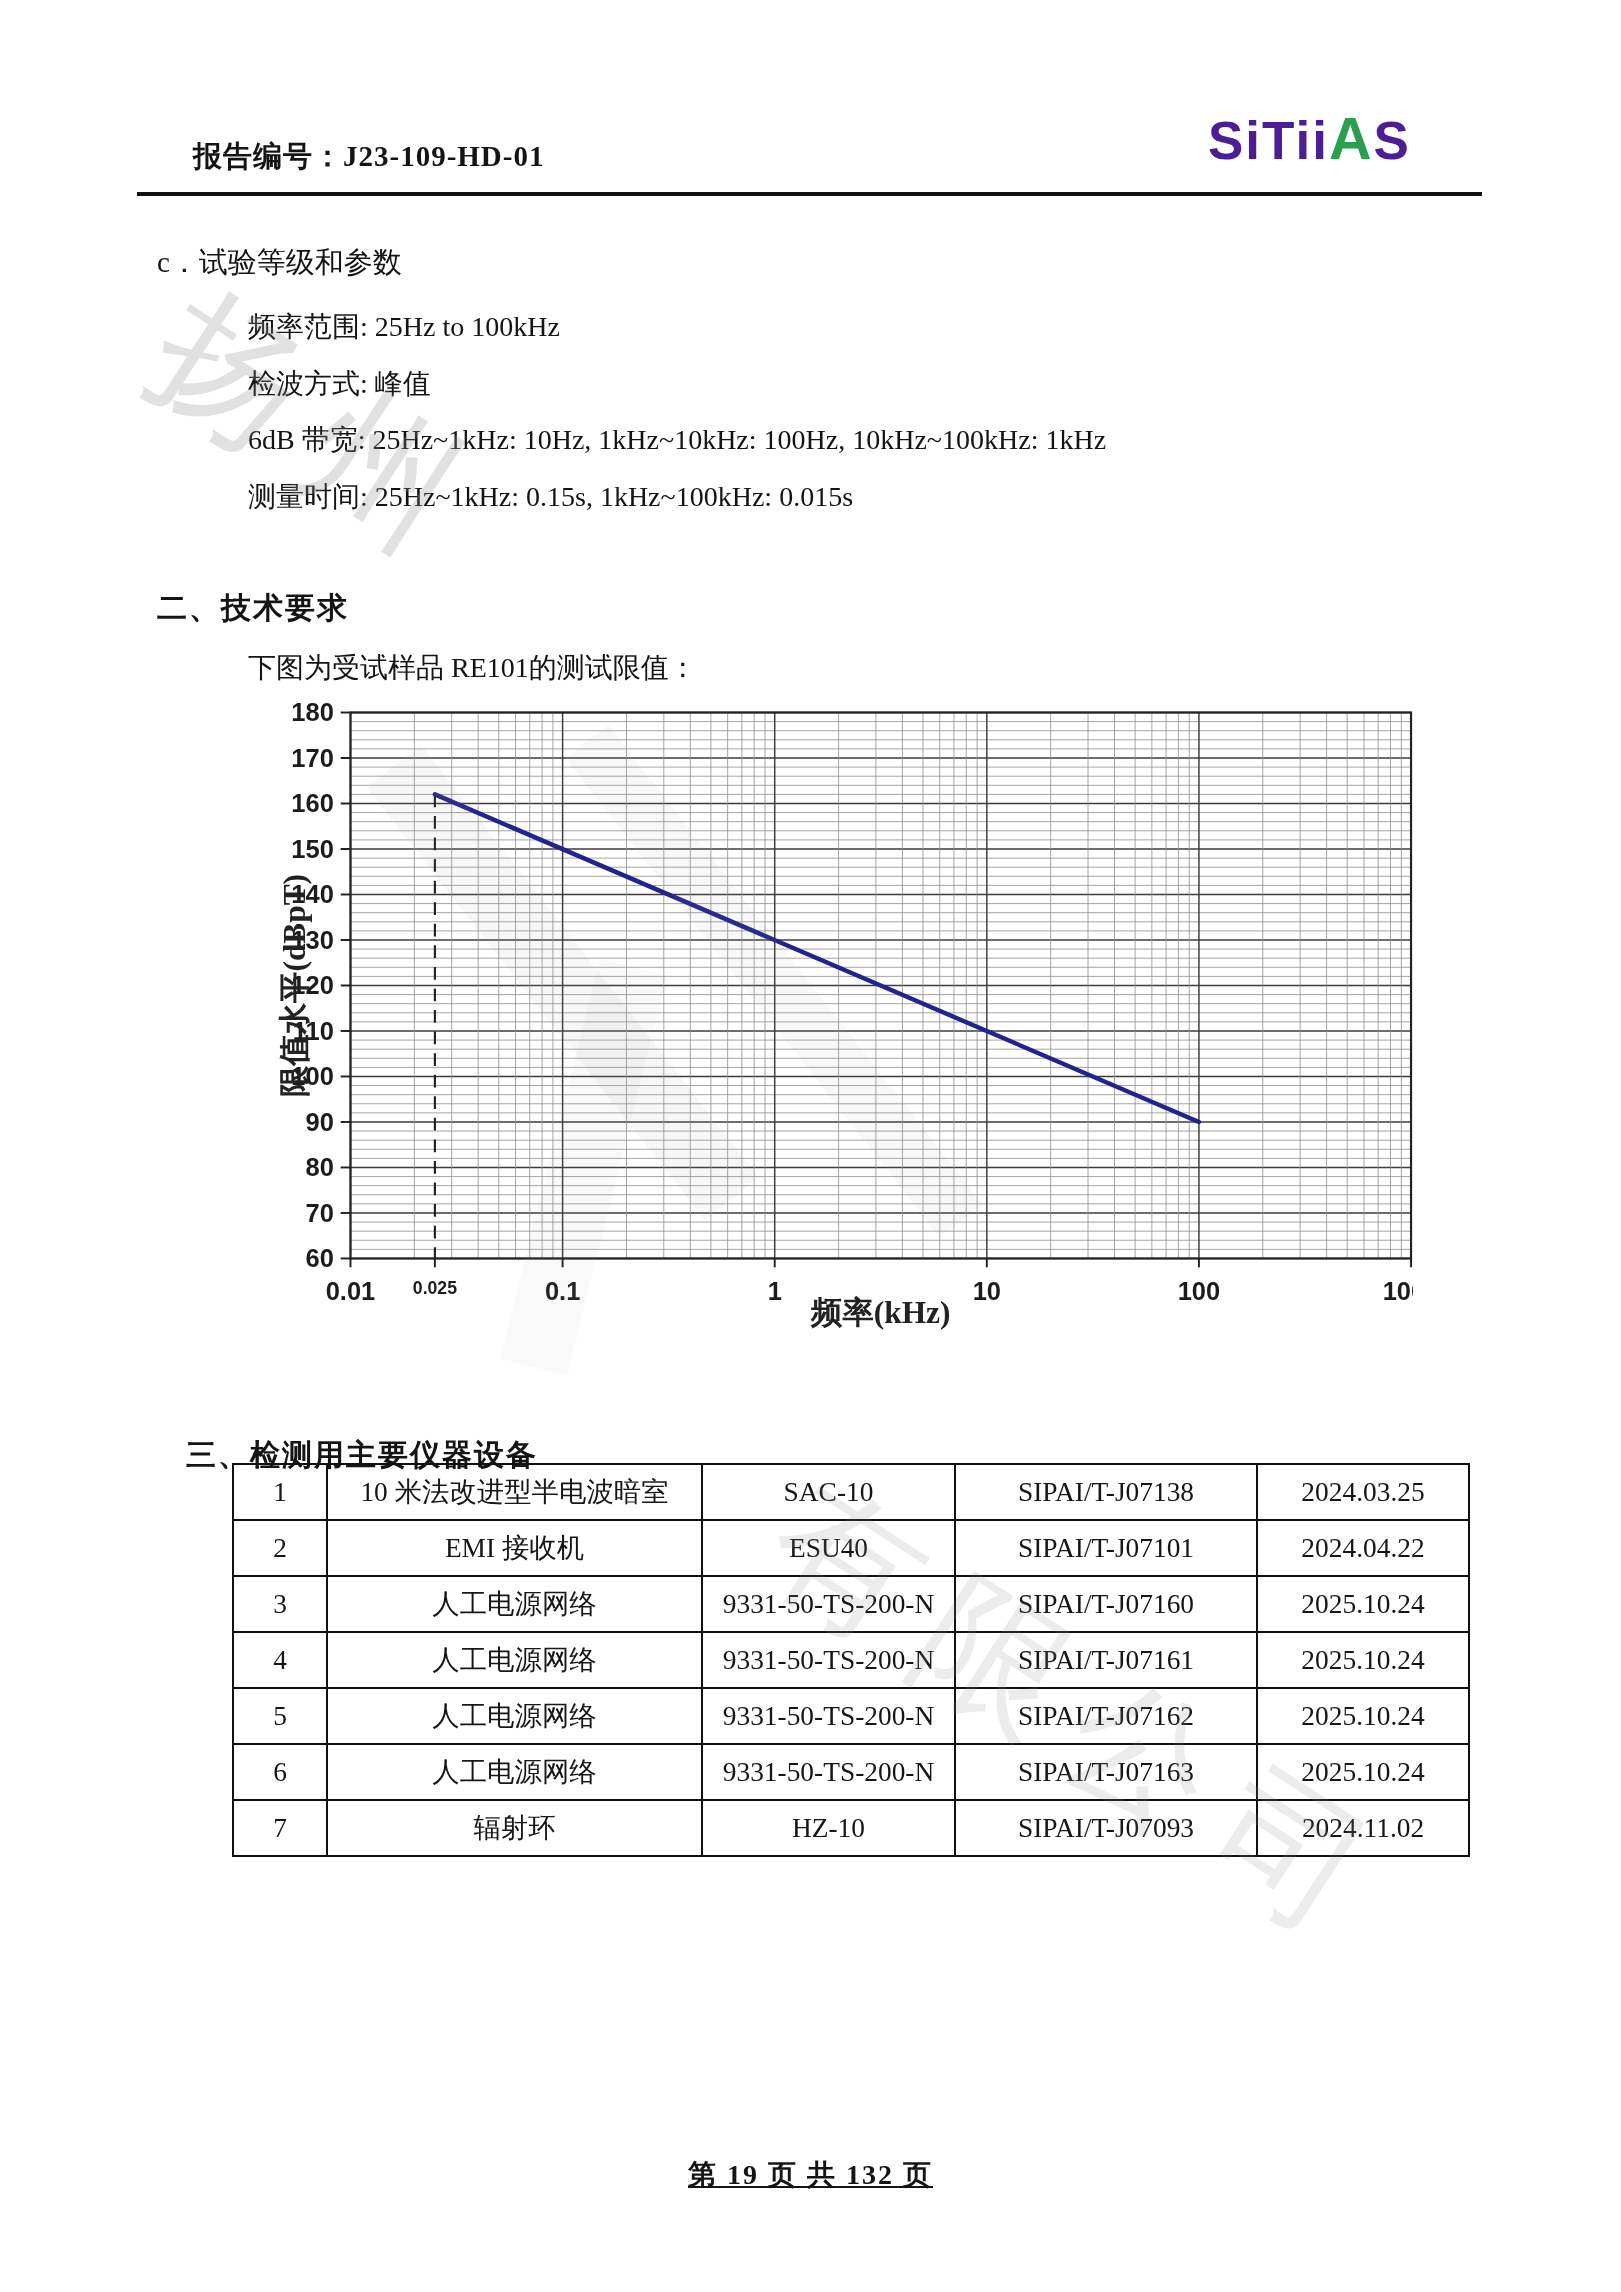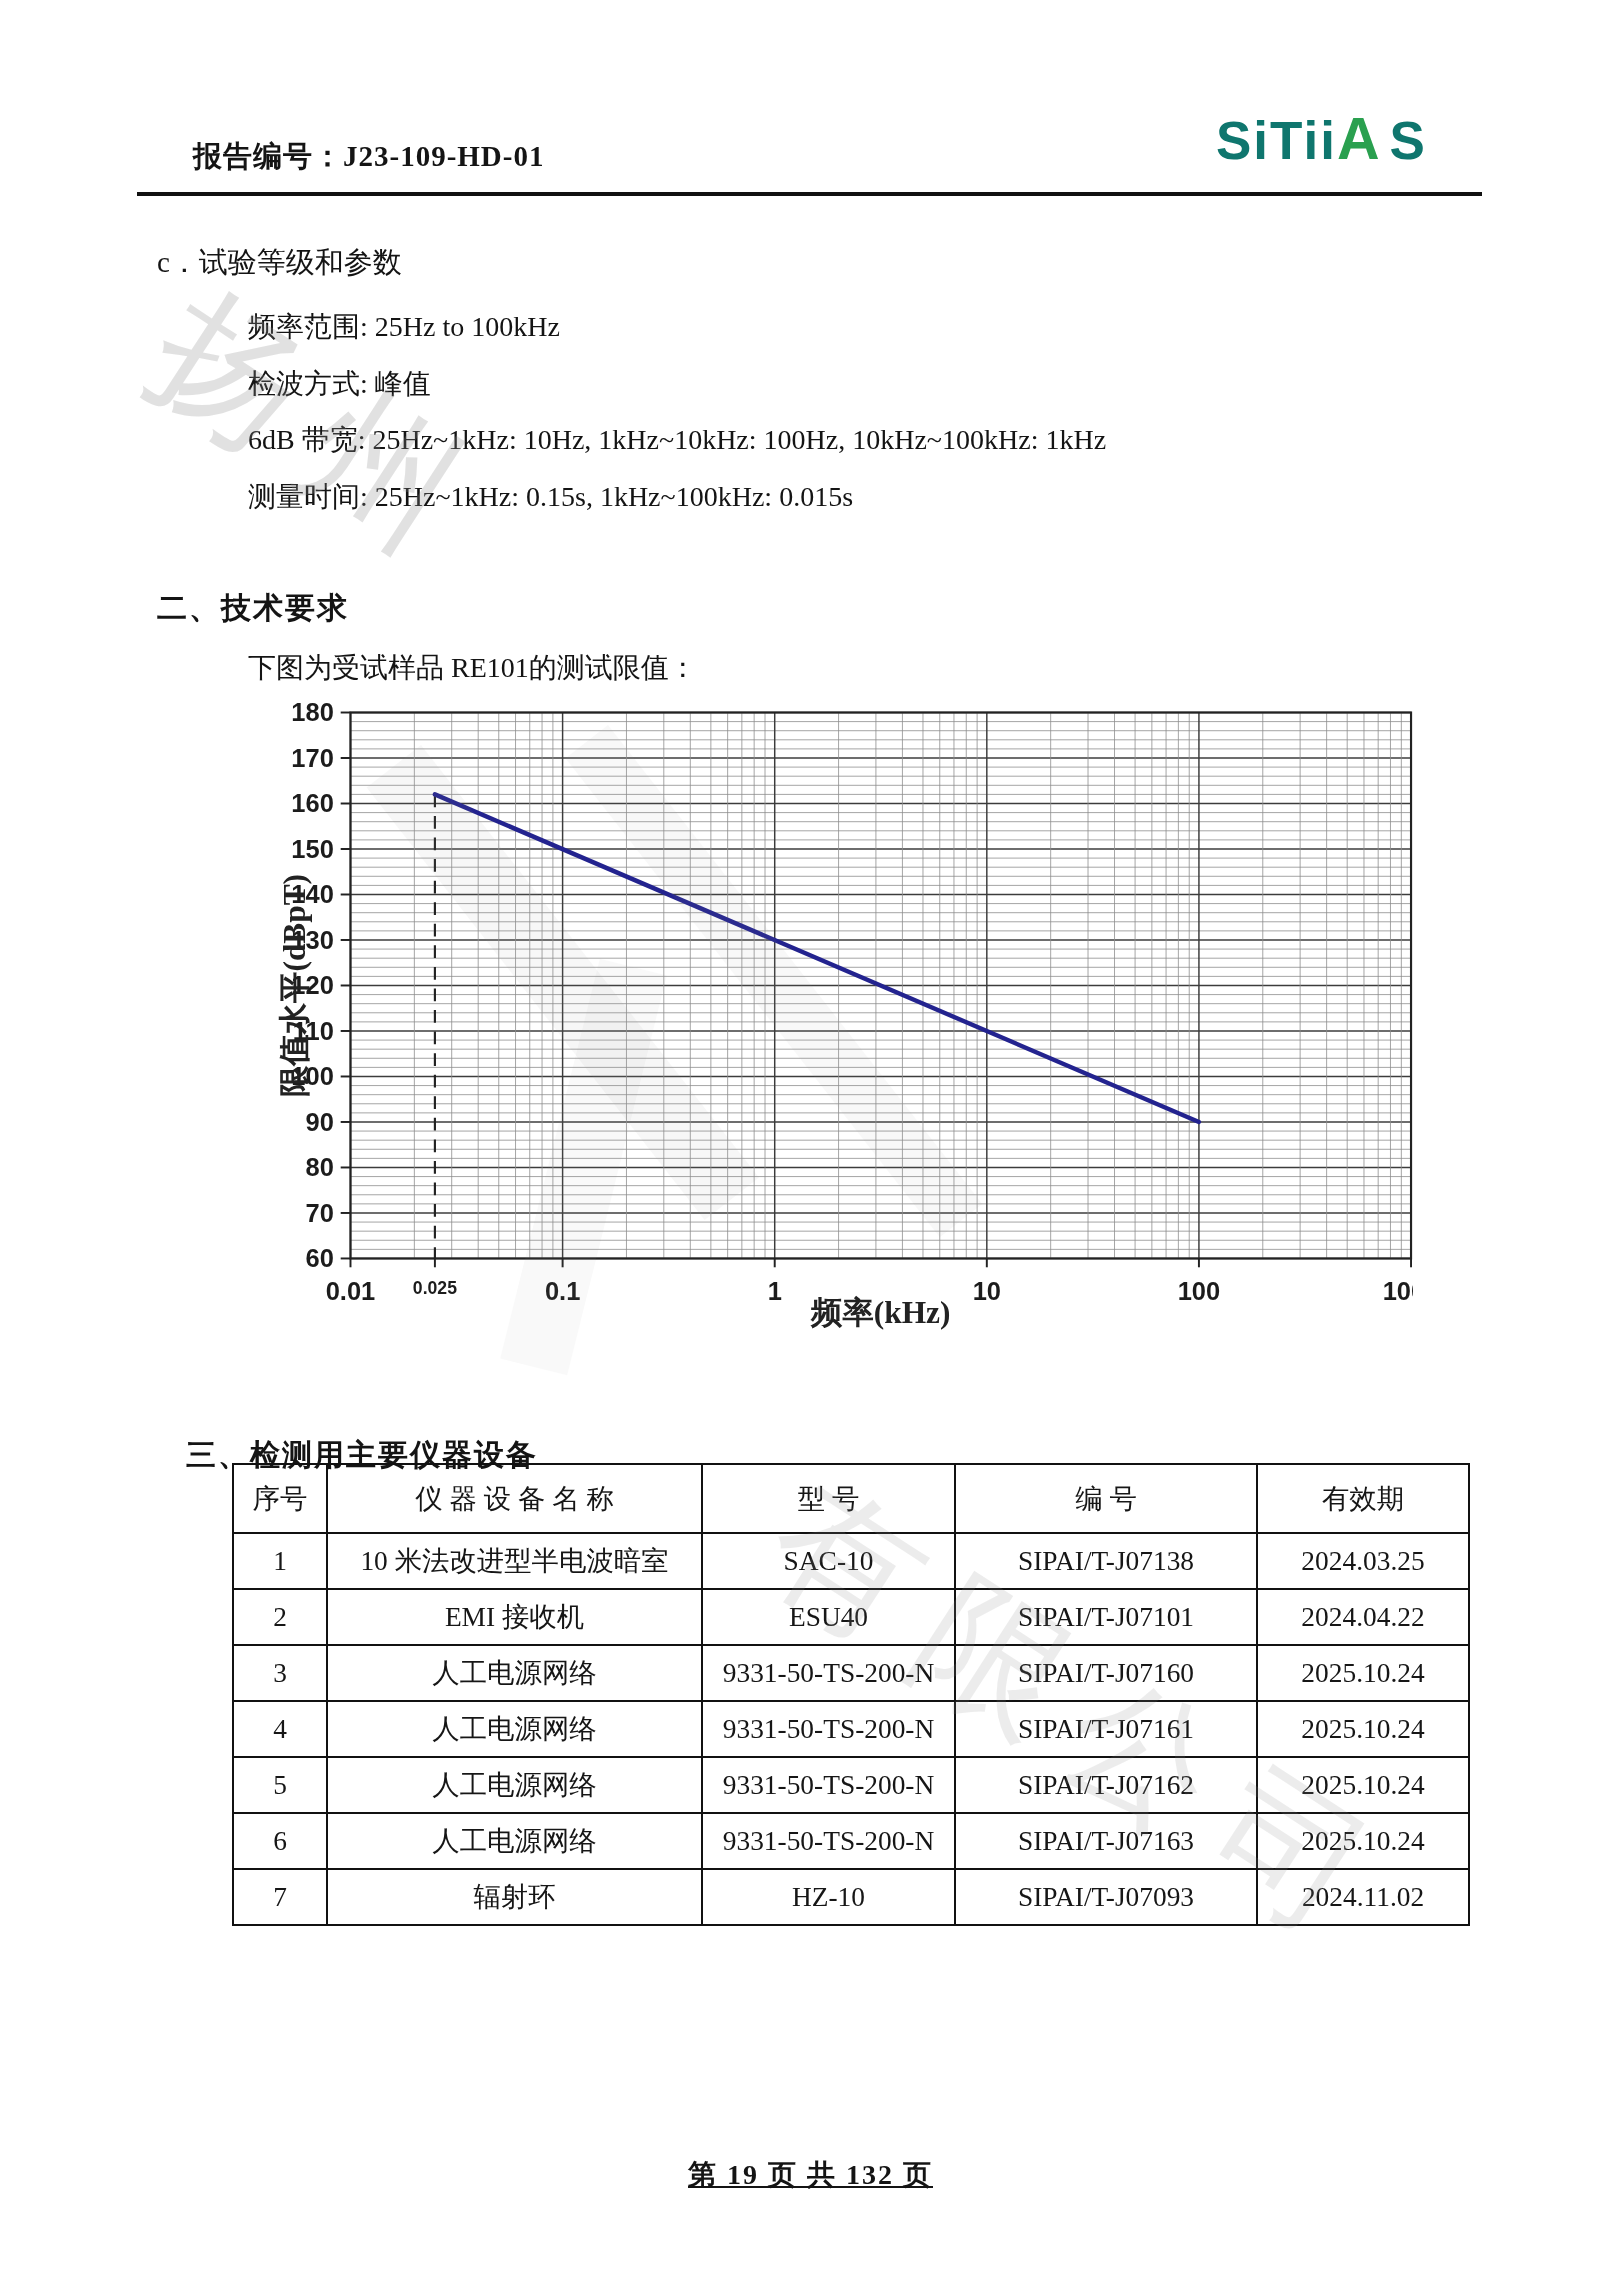--- a/index.html
+++ b/index.html
@@ -3,21 +3,21 @@
 <meta charset="utf-8">
 <style>
   html,body{margin:0;padding:0;background:#ffffff;}
   .page{position:relative;width:1621px;height:2293px;background:#ffffff;overflow:hidden;
         font-family:"Liberation Serif","DejaVu Serif",serif;color:#141414;}
 
   
   .report-no{position:absolute;left:145px;top:137px;font-size:29px;font-weight:bold;letter-spacing:1px;margin-left:48px;}
   .logo{position:absolute;left:1208px;top:110px;font-family:"Liberation Sans","DejaVu Sans",sans-serif;
         font-weight:bold;font-size:53px;letter-spacing:2px;line-height:1;}
-  .logo .navy{color:#0f766e;margin-left:8px;}
+  .logo .navy{color:#4c1d95;}
   .logo .green{color:#2aa04f;font-size:59px;}
   .header-rule{position:absolute;left:137px;top:192px;width:1345px;height:3.9px;background:#111;}
 
   
   .sec-c-title{position:absolute;left:157px;top:243px;font-size:29px;}
   .param{position:absolute;left:248px;font-size:28px;white-space:nowrap;}
   .p0{top:308px}.p1{top:365px}.p2{top:421px}.p3{top:478px}
 
   
   .sec2-title{position:absolute;left:157px;top:588px;font-size:30px;font-weight:bold;
@@ -242,27 +242,20 @@
 
     <table class="equip">
       <colgroup>
           <col class="cw0">
           <col class="cw1">
           <col class="cw2">
           <col class="cw3">
           <col class="cw4">
         </colgroup>
       <tbody>
-          <tr class="head">
-        <td>序号</td>
-        <td>仪 器 设 备 名 称</td>
-        <td>型 号</td>
-        <td>编 号</td>
-        <td>有效期</td>
-      </tr>
       <tr class="body">
         <td>1</td>
         <td>10 米法改进型半电波暗室</td>
         <td>SAC-10</td>
         <td>SIPAI/T-J07138</td>
         <td>2024.03.25</td>
       </tr>
       <tr class="body">
         <td>2</td>
         <td>EMI 接收机</td>

